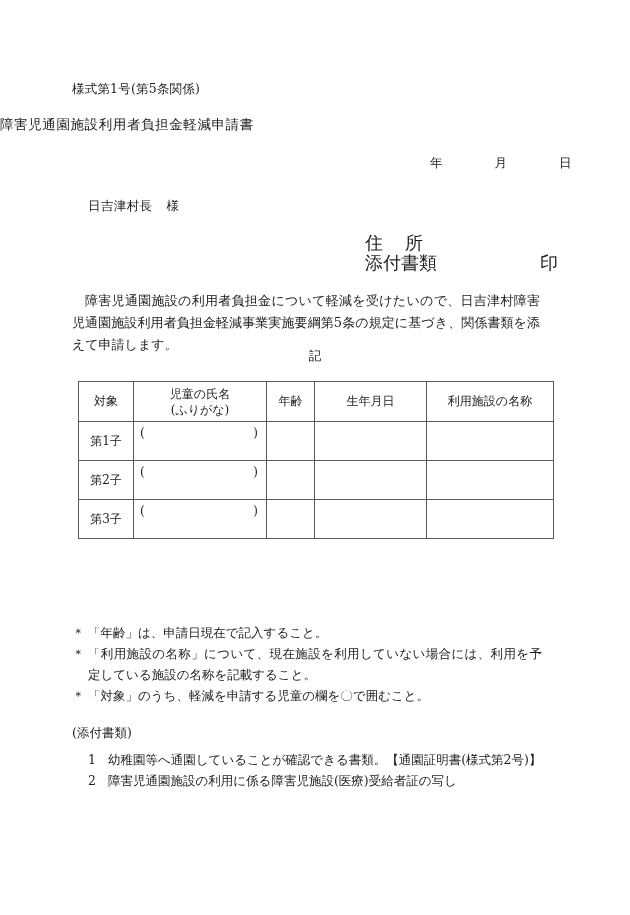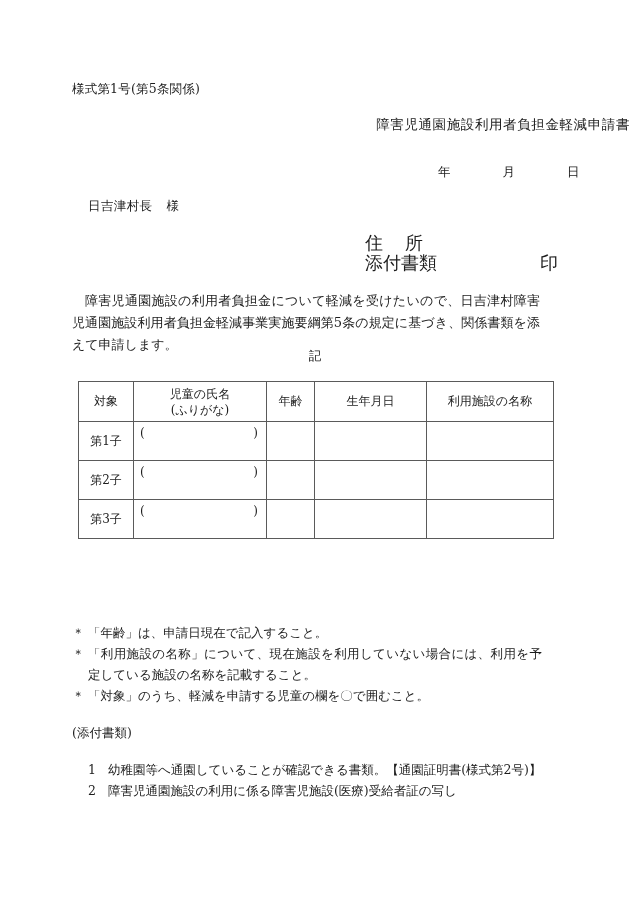--- a/index.html
+++ b/index.html
@@ -29,30 +29,29 @@
 
   
   .form-code {
     left: 72px; top: 81px;
     font-size: 12.5px;
     letter-spacing: 0.2px;
   }
 
   .doc-title {
     left: 0; right: 0; top: 116px;
-    text-align: right;
+    text-align: left;
     font-size: 13.5px;
     letter-spacing: 0.6px;
     white-space: nowrap;
   }
 
   .date-line {
-    left: 430px; top: 164px;
-    font-size: 12.5px;
-    margin-left: 8px;
+    left: 430px; top: 155px;
+    font-size: 12.5px;
   }
   .date-line span { display: inline-block; }
   .date-line .gap-a { width: 44px; }
   .date-line .gap-b { width: 44px; }
 
   .addressee {
     left: 88px; top: 198px;
     font-size: 12.5px;
     letter-spacing: 0.4px;
   }
@@ -168,21 +167,21 @@
   }
 
   
   .attachments {
     position: absolute;
     left: 72px; top: 722px;
     width: 470px;
     font-size: 12.5px;
     line-height: 21px;
   }
-  .attachments .att-title { margin-bottom: 16px; }
+  .attachments .att-title { margin-bottom: 6px; }
   .attachments .att-item {
     position: relative;
     padding-left: 36px;
   }
   .attachments .att-item .num {
     position: absolute;
     left: 16px;
     top: 0;
   }
 </style>

